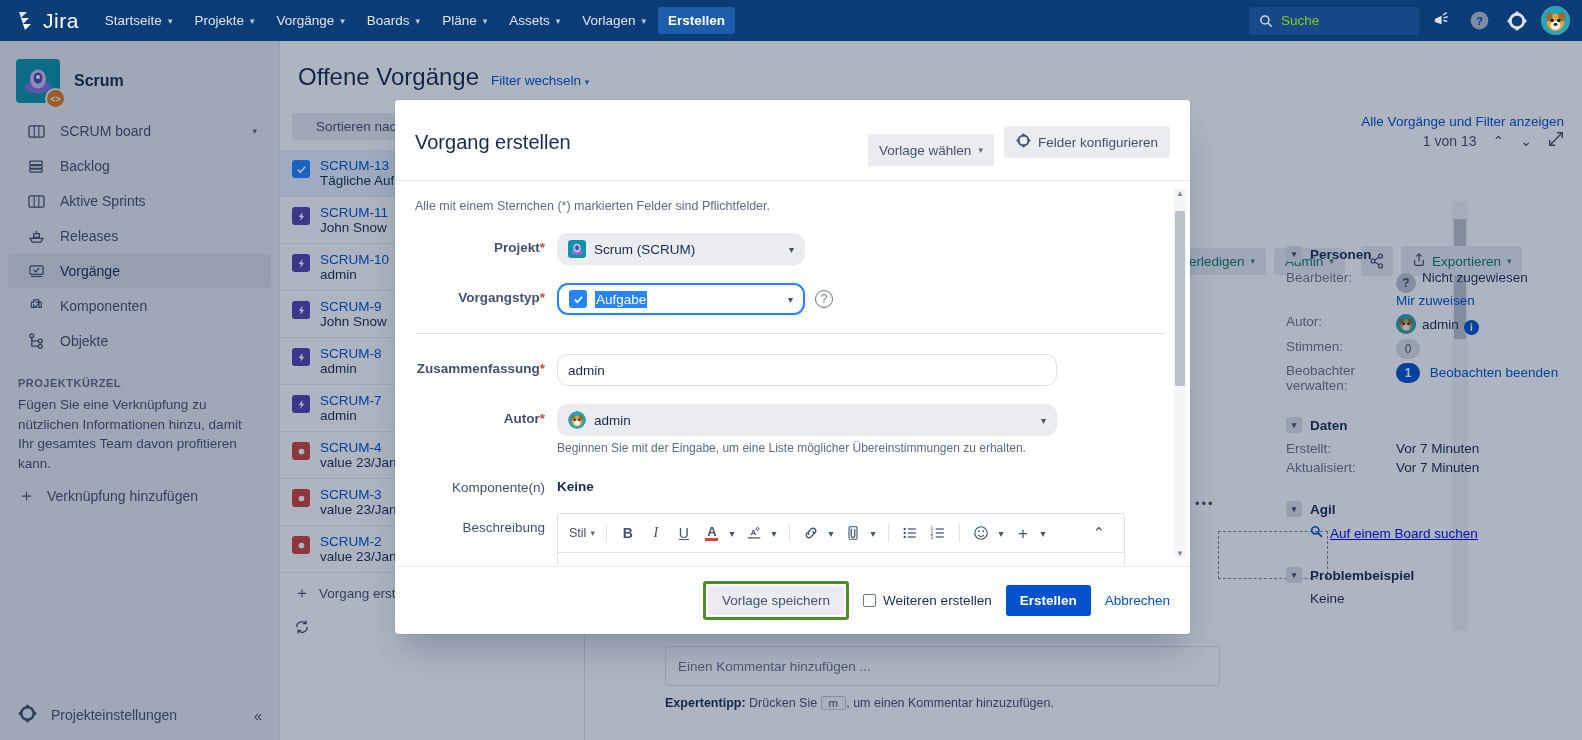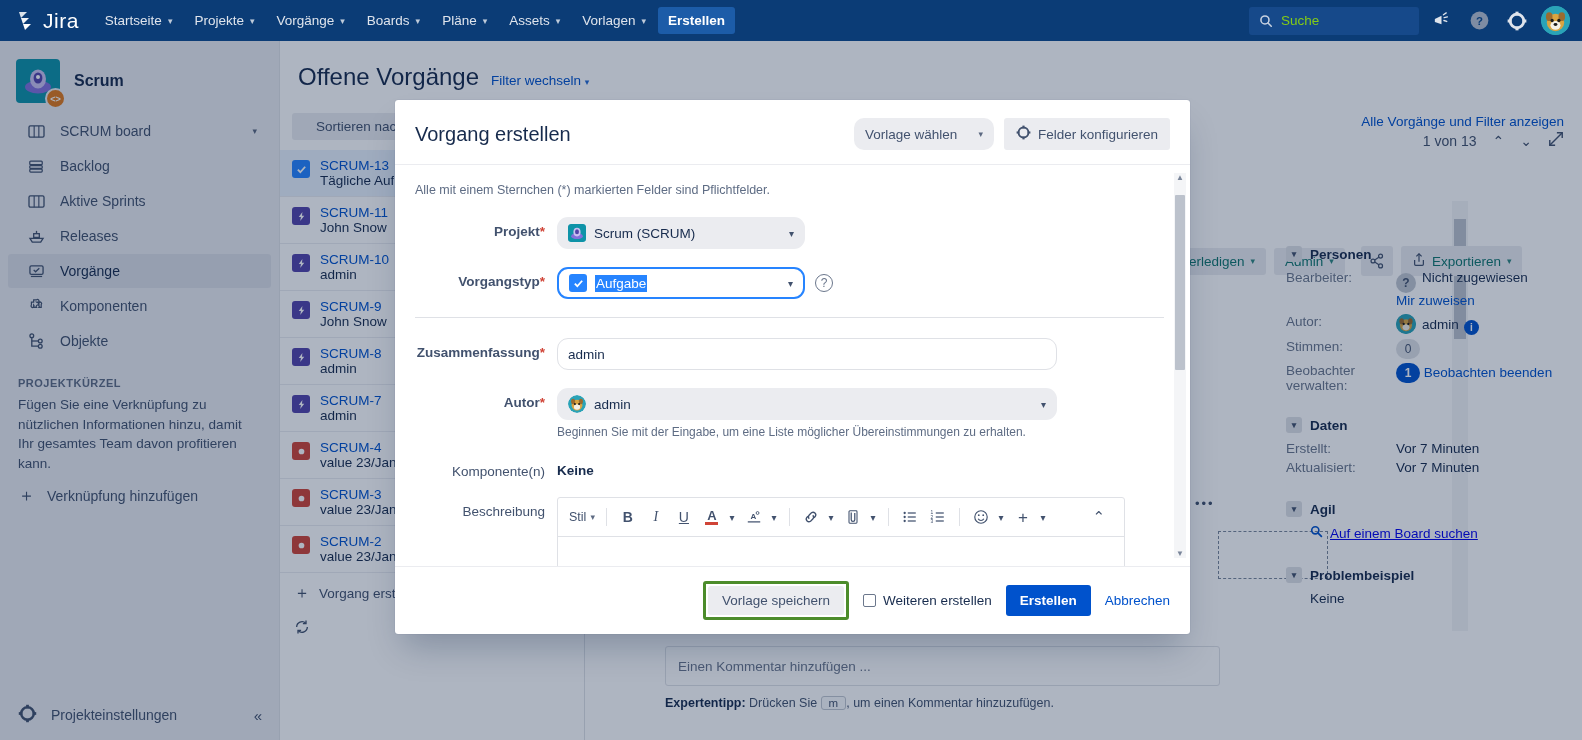--- a/index.html
+++ b/index.html
@@ -210,23 +210,23 @@
     background:#fff; border-radius:3px; z-index:60;
     box-shadow:0 0 1px rgba(9,30,66,.31), 0 20px 32px -8px rgba(9,30,66,.25);
     display:flex; flex-direction:column;
   }
   #modal-head {
     display:flex; align-items:center; padding:18px 20px 14px 20px;
     border-bottom:1px solid #ebecf0;
   }
   #modal-title { font-size:20px; font-weight:500; color:#172b4d; flex:1; }
   #tpl-select {
-    background:#ebecf0; border-radius:10px; height:32px; width:140px;
+    background:#ebecf0; border-radius:1px; height:32px; width:126px;
     display:flex; align-items:center; justify-content:space-between;
-    padding:0 11px; font-size:13.5px; color:#42526e; cursor:pointer;
+    padding:0 11px; font-size:13.5px; color:#42526e; cursor:pointer;margin-top:16px;
   }
   #cfg-fields {
     background:#ebecf0; border-radius:3px; height:32px; margin-left:10px;
     display:flex; align-items:center; gap:7px; padding:0 12px;
     font-size:13.5px; color:#42526e; cursor:pointer;
   }
   #modal-body {
     flex:1; overflow:hidden; position:relative; padding:18px 0 0 0;
   }
   #modal-scroll { padding:0 26px 0 12px; height:100%; }
@@ -748,21 +748,21 @@
       <div class="rp-row">
         <div class="rp-label">Stimmen:</div>
         <div class="rp-val">
           <span class="pill">0</span>
         </div>
       </div>
       <div class="rp-row">
         <div class="rp-label">Beobachter verwalten:</div>
         <div class="rp-val">
           <span class="pill blue">1</span>
-          <a href="#" style="margin-left:0;">Beobachten beenden</a>
+          <a href="#" style="margin-left:6px;">Beobachten beenden</a>
         </div>
       </div>
     </div>
 
     <div class="rp-section" style="margin-top:24px;">
       <div class="rp-head">
         <span class="chev-box">▾</span>
         <span>Daten</span>
       </div>
       <div class="rp-row">

